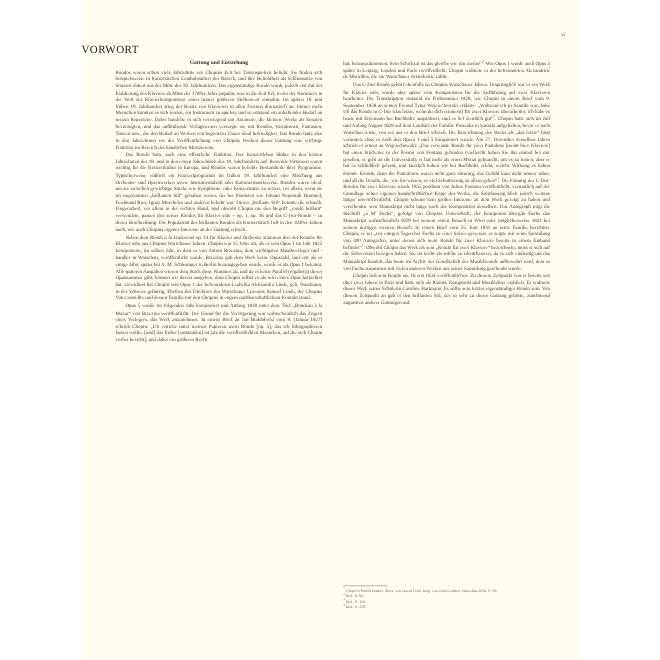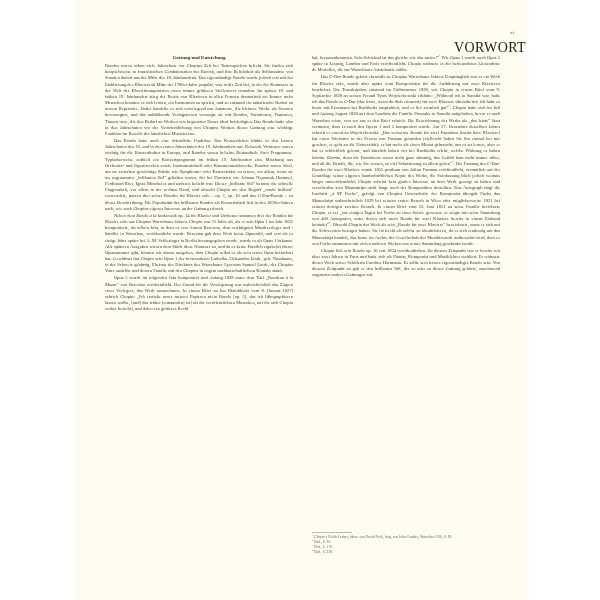--- a/index.html
+++ b/index.html
@@ -9,21 +9,21 @@
     background: #fffdf0;
     font-family: "Liberation Serif", "DejaVu Serif", serif;
     color: #3a3a3a;
   }
   .page-number {
     position: absolute; right: 12px; top: 30px;
     font-size: 5px; color: #555;
   }
   .title {
     position: absolute; left: 0; right: 0; top: 40px;
-    text-align: right; font-size: 14px; letter-spacing: 0.4px; color: #222;
+    text-align: left; font-size: 10px; letter-spacing: 0.4px; color: #222;
   }
   .col {
     position: absolute; top: 55px; width: 188px;
     font-size: 4.55px; line-height: 6.15px; text-align: justify;
     hyphens: auto;
   }
   .col-left { left: 31px; }
   .col-right { left: 238px; }
   .section-heading {
     text-align: center; font-weight: bold; font-size: 5px;

